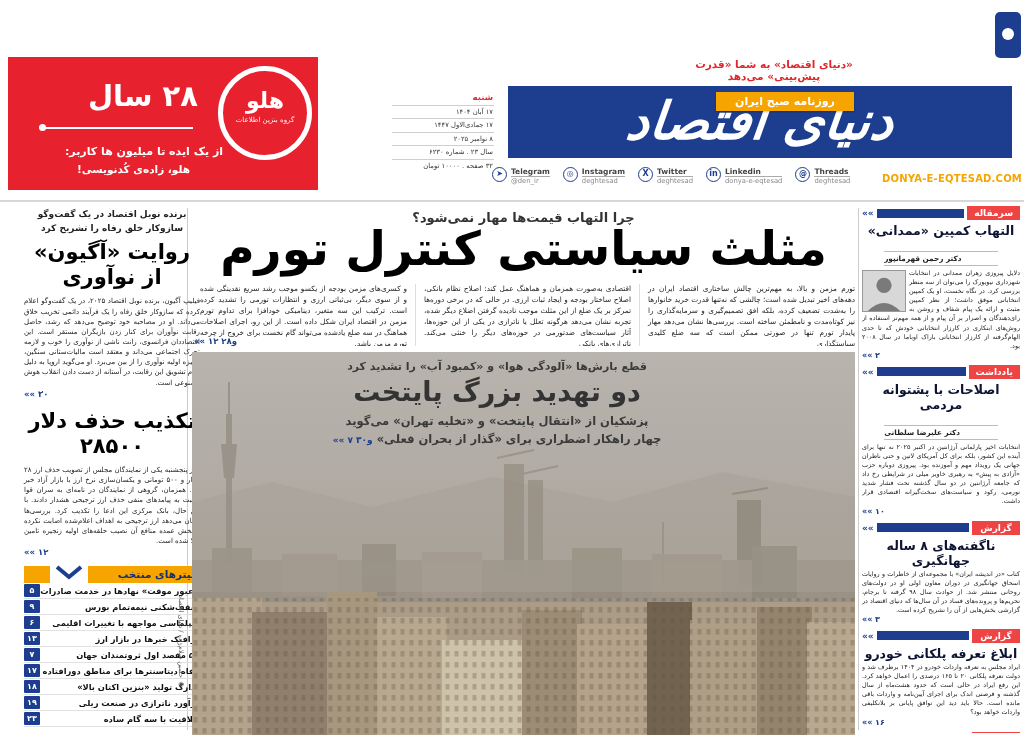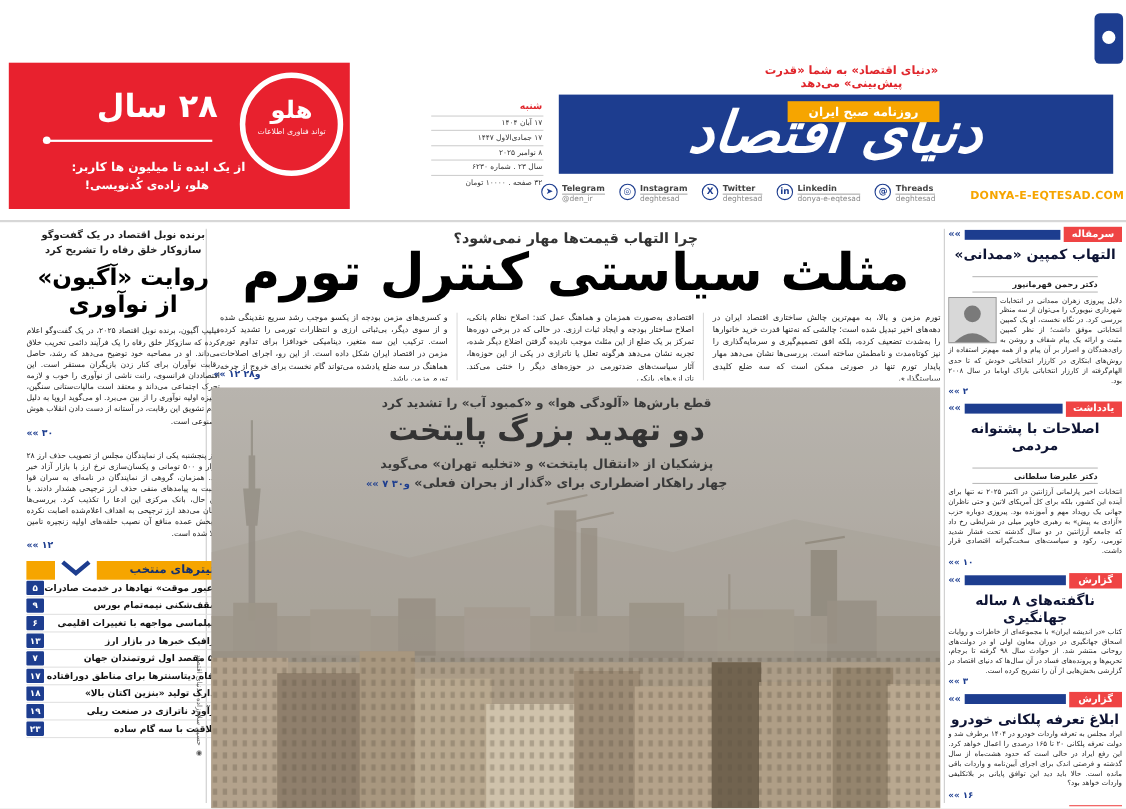--- a/index.html
+++ b/index.html
@@ -75,34 +75,34 @@
   .credit { position:absolute; left:177px; top:595px; writing-mode:vertical-rl; font-size:6.5px; color:#555; letter-spacing:.5px; }
 
   
   .sidebar { position:absolute; left:862px; top:206px; width:158px; height:527px; overflow:hidden; }
   .sec { margin-bottom:5px; }
   .sec-head { display:flex; direction:ltr; align-items:center; height:14px; margin-bottom:3px; }
   .sh-marks { color:#1d3d8f; font-weight:bold; font-size:9px; line-height:14px; }
   .sh-bar { flex:1; height:9px; background:#1d3d8f; margin:0 3px; }
   .sh-tag { flex:0 0 auto; min-width:48px; padding:0 7px; height:14px; background:#ef4444; color:#fff; font-weight:bold; font-size:9px; line-height:14px; text-align:center; }
   .sec-title { font-size:12.5px; font-weight:bold; text-align:center; color:#0d1333; margin:2px 0; line-height:1.2; }
-  .sec-author { width:72%; margin:13px auto 3px; padding:2px 0; font-size:7.3px; font-weight:bold; text-align:right; color:#222; border-top:1px solid #bbb; border-bottom:1px solid #bbb; }
+  .sec-author { width:72%; margin:13px auto 3px; padding:2px 0; font-size:7.3px; font-weight:bold; text-align:left; color:#222; border-top:1px solid #bbb; border-bottom:1px solid #bbb; }
   .sec-body { font-size:6.4px; line-height:1.42; text-align:justify; color:#222; }
   .sec-ref { direction:ltr; text-align:left; color:#1d3d8f; font-weight:bold; font-size:8px; }
   .portrait { float:left; width:44px; height:42px; border:1px solid #999; margin:1px 3px 2px 0; background:#ddd; }
 </style>
 </head>
 <body>
 
 <div id="page">
 
   <div class="ad">
     <div class="ad-circle">
       <div class="ad-logo">هلو</div>
-      <div class="ad-logo-sub">تواند فناوری اطلاعات</div>
+      <div class="ad-logo-sub">گروه بنزین اطلاعات</div>
     </div>
     <div class="ad-years">۲۸ سال</div>
     <div class="ad-line">
         <span class="end-dot"></span>
       </div>
     <div class="ad-t1">از یک ایده تا میلیون ها کاربر:</div>
     <div class="ad-t2">هلو، زاده‌ی کُدنویسی!</div>
   </div>
 
   <div class="date-block">
@@ -167,20 +167,21 @@
   <div class="vrule" style="left:858px;"></div>
 
   <div class="leftcol">
     <div>
       <div class="lc-kicker">برنده نوبل اقتصاد در یک گفت‌وگو سازوکار خلق رفاه را تشریح کرد</div>
       <div class="lc-title">روایت «آگیون» از نوآوری</div>
       <div class="body-sm">فیلیپ آگیون، برنده نوبل اقتصاد ۲۰۲۵، در یک گفت‌وگو اعلام کرده که سازوکار خلق رفاه را یک فرآیند دائمی تخریب خلاق می‌داند. او در مصاحبه خود توضیح می‌دهد که رشد، حاصل رقابت نوآوران برای کنار زدن بازیگران مستقر است. این اقتصاددان فرانسوی، رانت ناشی از نوآوری را خوب و لازمه تحرک اجتماعی می‌داند و معتقد است مالیات‌ستانی سنگین، انگیزه اولیه نوآوری را از بین می‌برد. او می‌گوید اروپا به دلیل عدم تشویق این رقابت، در آستانه از دست دادن انقلاب هوش مصنوعی است.</div>
       <div class="ref">«« ۳۰</div>
     </div>
     <div class="story-b">
+      <div class="lc-title">تکذیب حذف دلار ۲۸۵۰۰</div>
       <div class="body-sm">روز پنجشنبه یکی از نمایندگان مجلس از تصویب حذف ارز ۲۸ هزار و ۵۰۰ تومانی و یکسان‌سازی نرخ ارز با بازار آزاد خبر داد. همزمان، گروهی از نمایندگان در نامه‌ای به سران قوا نسبت به پیامدهای منفی حذف ارز ترجیحی هشدار دادند. با این حال، بانک مرکزی این ادعا را تکذیب کرد. بررسی‌ها نشان می‌دهد ارز ترجیحی به اهداف اعلام‌شده اصابت نکرده و بخش عمده منافع آن نصیب حلقه‌های اولیه زنجیره تامین کالا شده است.</div>
       <div class="ref">«« ۱۲</div>
     </div>
 
     <div class="selected">
       <div class="sel-head">
         <span class="sel-head-label">تیترهای منتخب</span>
         <span class="sel-chev">
           <svg width="30" height="16" viewBox="0 0 30 16">
               <polyline points="3,3 15,13 27,3" fill="none" stroke="#1d3d8f" stroke-width="4"></polyline>

